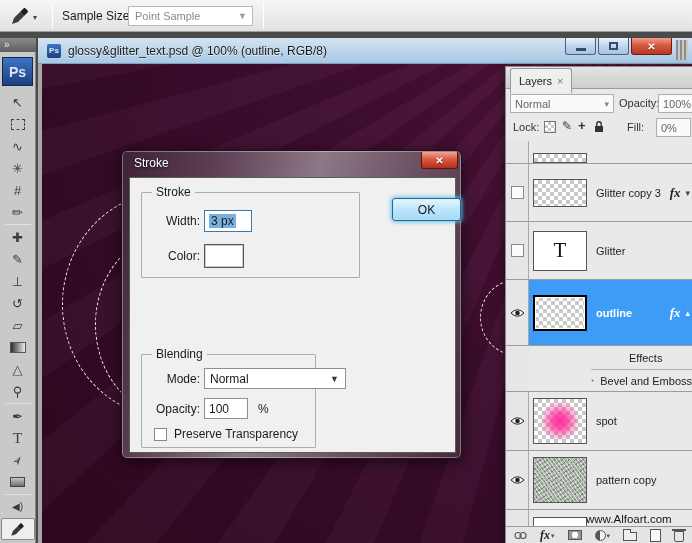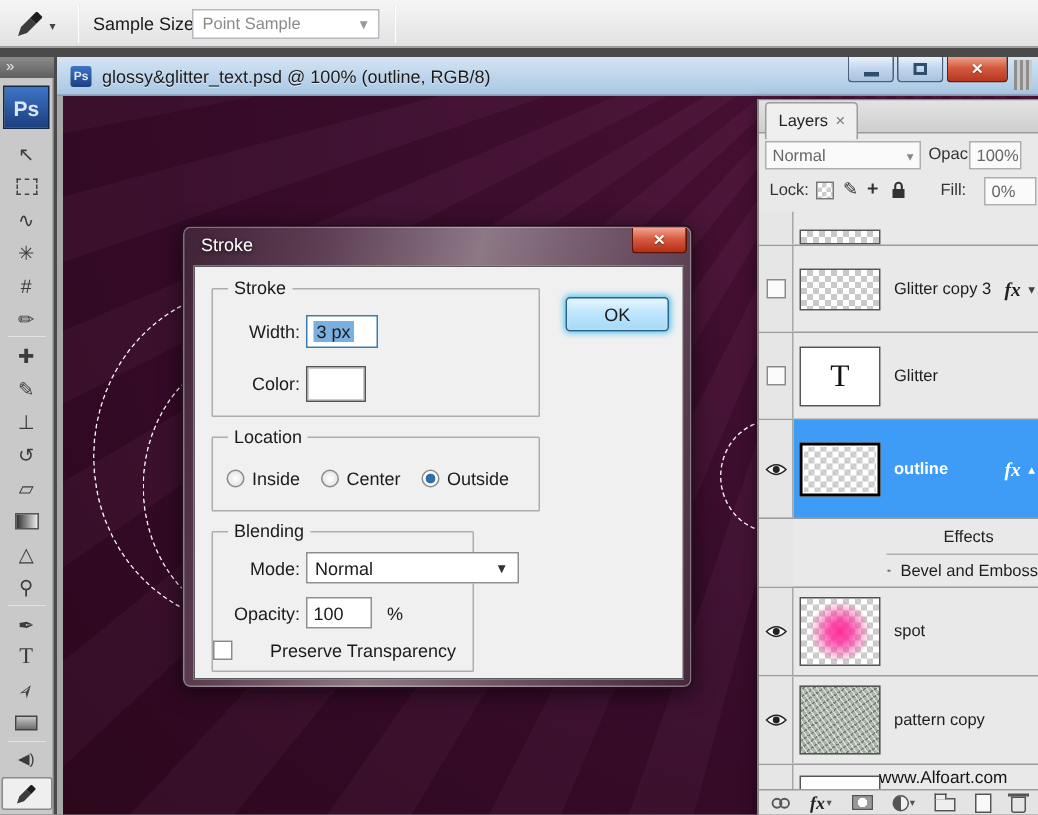--- a/index.html
+++ b/index.html
@@ -224,77 +224,60 @@
       <div class="group" style="left:11px;top:14px;width:219px;height:86px">
         <span class="legend">Stroke</span>
       </div>
       <div class="fld-label" style="left:10px;top:36px;width:60px">Width:</div>
       <div class="textbox focused" style="left:74px;top:32px;width:48px;height:22px">
         <span class="sel-text">3 px</span>
       </div>
       <div class="fld-label" style="left:10px;top:71px;width:60px">Color:</div>
       <div class="abs" style="left:74px;top:66px;width:40px;height:24px;background:#fff;border:1px solid #555;box-shadow:inset 0 0 0 1px #ccc"></div>
 
-      <div class="btn default" style="left:247px;top:20px;width:69px;height:23px">
+      <div class="btn default" style="left:262px;top:20px;width:69px;height:23px">
           <span>OK</span>
         </div>
 
-      <div class="group" style="left:11px;top:113px;width:219px;height:50px">
-        <span class="legend">Location</span>
-        <div style="position:absolute;left:9px;top:20px;display:flex;gap:14px">
-          <span class="radio-item">
-              <span class="radio"></span>
-              <span>Inside</span>
-            </span>
-          <span class="radio-item">
-              <span class="radio"></span>
-              <span>Center</span>
-            </span>
-          <span class="radio-item">
-              <span class="radio on"></span>
-              <span>Outside</span>
-            </span>
-        </div>
-      </div>
 
       <div class="group" style="left:11px;top:176px;width:175px;height:94px">
         <span class="legend">Blending</span>
       </div>
       <div class="fld-label" style="left:10px;top:194px;width:60px">Mode:</div>
       <div class="combo" style="left:74px;top:190px;width:142px;height:21px">
         <span>Normal</span>
         <span class="dd-arrow">▼</span>
       </div>
       <div class="fld-label" style="left:2px;top:224px;width:68px">Opacity:</div>
       <div class="textbox" style="left:74px;top:220px;width:44px;height:21px">
           <span>100</span>
         </div>
       <div class="fld-label" style="left:128px;top:224px;width:20px;text-align:left">%</div>
-      <div class="abs" style="left:12px;top:249px;display:flex;gap:25px">
+      <div class="abs" style="left:24px;top:249px;display:flex;align-items:center;gap:7px">
         <span class="checkbox"></span>
         <span class="txt12">Preserve Transparency</span>
       </div>
     </div>
   </div>
 </div>
 
 <div id="layers-panel" class="abs">
   <div id="lp-tabbar" class="abs">
     <div id="lp-tab">
       <span>Layers</span>
       <span style="color:#777">×</span>
     </div>
   </div>
 
   <div class="lp-input" style="left:4px;top:27px;width:104px">
     <span>Normal</span>
     <span style="margin-left:auto;padding-right:4px;color:#888;font-size:9px">▾</span>
   </div>
   <div class="lp-label" style="left:113px;top:27px">Opacity:</div>
-  <div class="lp-input" style="left:140px;top:27px;width:35px">
+  <div class="lp-input" style="left:152px;top:27px;width:35px">
       <span>100%</span>
     </div>
 
   <div class="lp-label" style="left:7px;top:51px">Lock:</div>
   <span class="abs checker" style="left:38px;top:54px;width:12px;height:12px;border:1px solid #777;background-size:6px 6px;background-position:0 0,3px 3px"></span>
   <span class="abs" style="left:56px;top:52px;font-size:12px;color:#333">✎</span>
   <span class="abs" style="left:72px;top:51px;font-size:13px;font-weight:bold;color:#333">+</span>
   <svg class="abs" style="left:88px;top:53px" width="10" height="13" viewBox="0 0 10 13">
     <rect x="1" y="6" width="8" height="6" fill="#333"></rect>
     <path d="M2.8 6 V4 a2.2 2.2 0 0 1 4.4 0 V6" fill="none" stroke="#333" stroke-width="1.4"></path>

